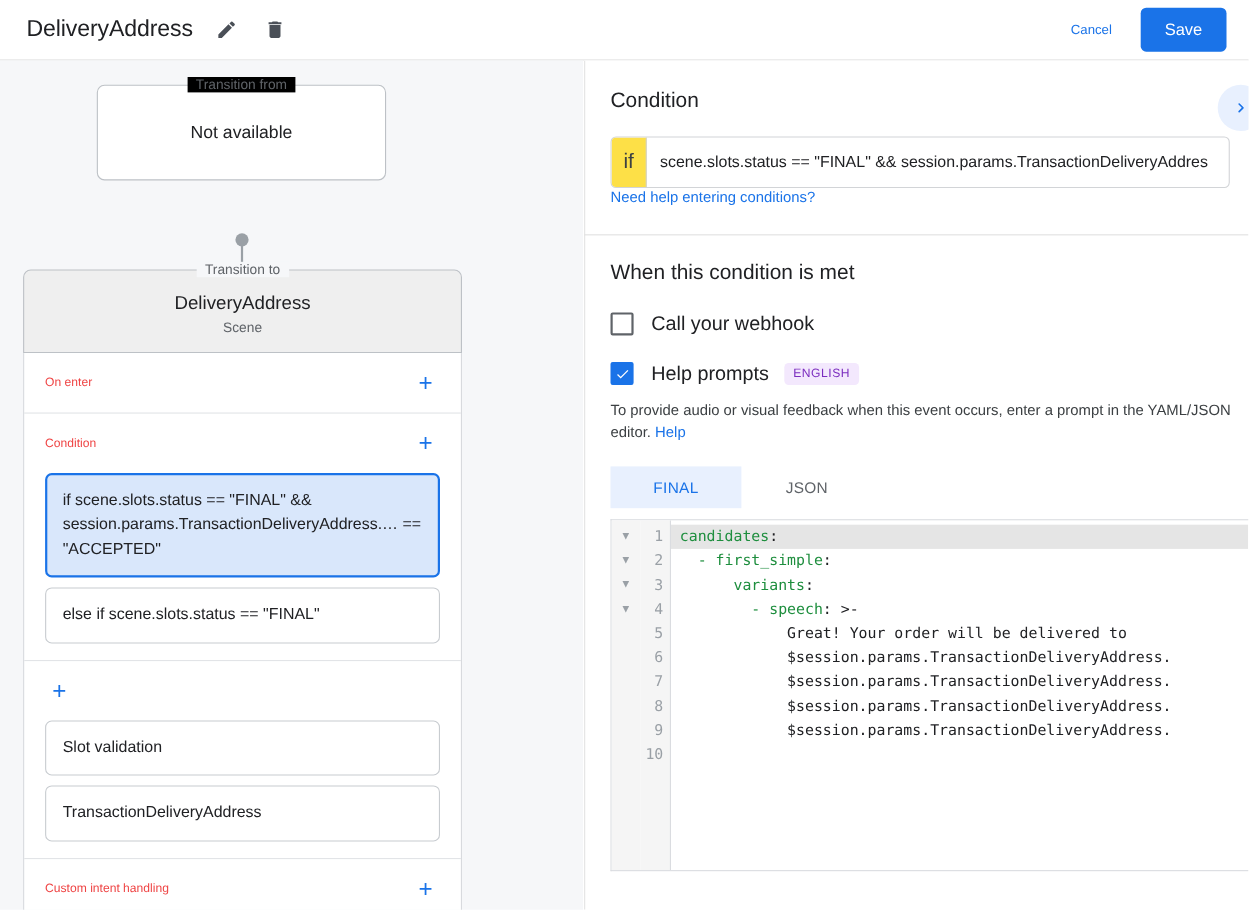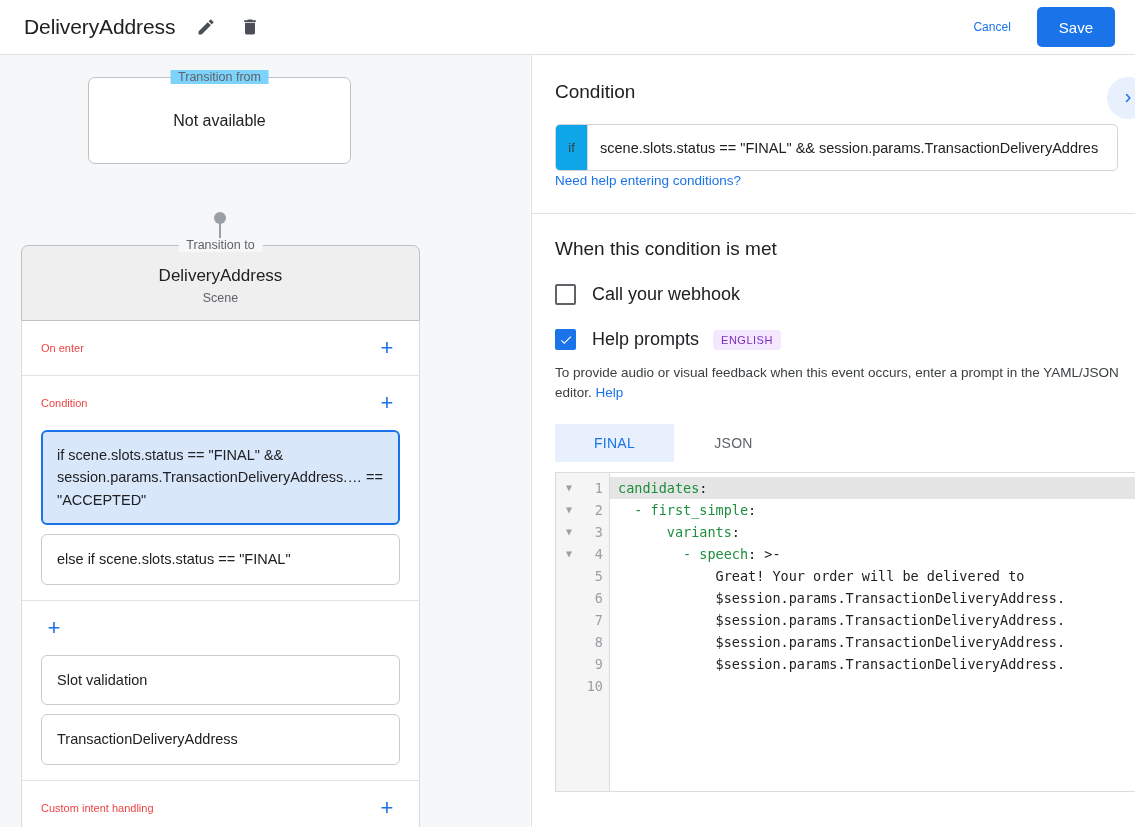--- a/index.html
+++ b/index.html
@@ -71,21 +71,21 @@
   .fieldset-card {
     position: relative;
     border: 1px solid #bdc1c6;
     border-radius: 7px;
     background: #ffffff;
   }
   .fieldset-legend {
     position: absolute;
     top: -8px; left: 50%;
     transform: translateX(-50%);
-    background: #7dd3fc;
+    background: #000000;
     padding: 0 8px;
     font-size: 12.5px;
     color: #5f6368;
     white-space: nowrap;
   }
 
   #transition-from-card {
     position: absolute;
     left: 88px; top: 22px;
     width: 263px; height: 87px;
@@ -184,24 +184,24 @@
     margin-top: 21px;
     width: 563px; height: 47px;
     border: 1px solid #d2d4d7;
     border-radius: 5px;
     display: flex; align-items: stretch;
     overflow: hidden;
     background: #ffffff;
   }
   #cond-if-label {
     width: 32px;
-    background: #0ea5e9;
+    background: #fde047;
     border-right: 1px solid #d2d4d7;
     display: flex; align-items: center; justify-content: center;
-    font-size: 13px; color: #3c4043;
+    font-size: 19px; color: #3c4043;
   }
   #cond-input {
     flex: 1;
     border: none; outline: none;
     font-family: inherit;
     font-size: 14.5px;
     color: #202124;
     padding: 0 12px;
     background: transparent;
   }

